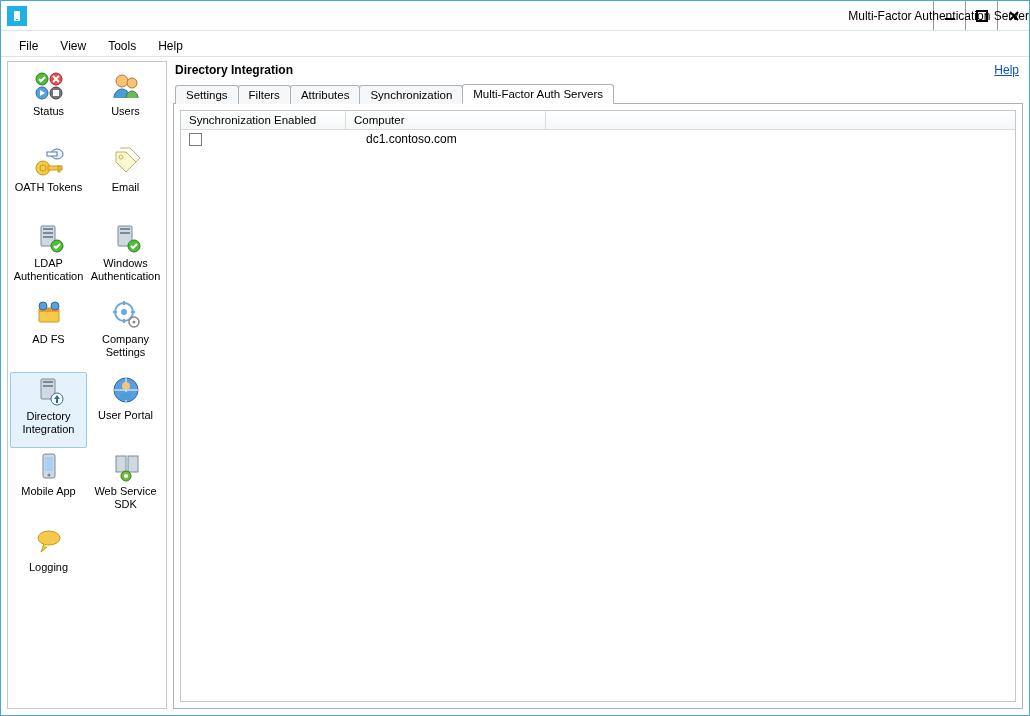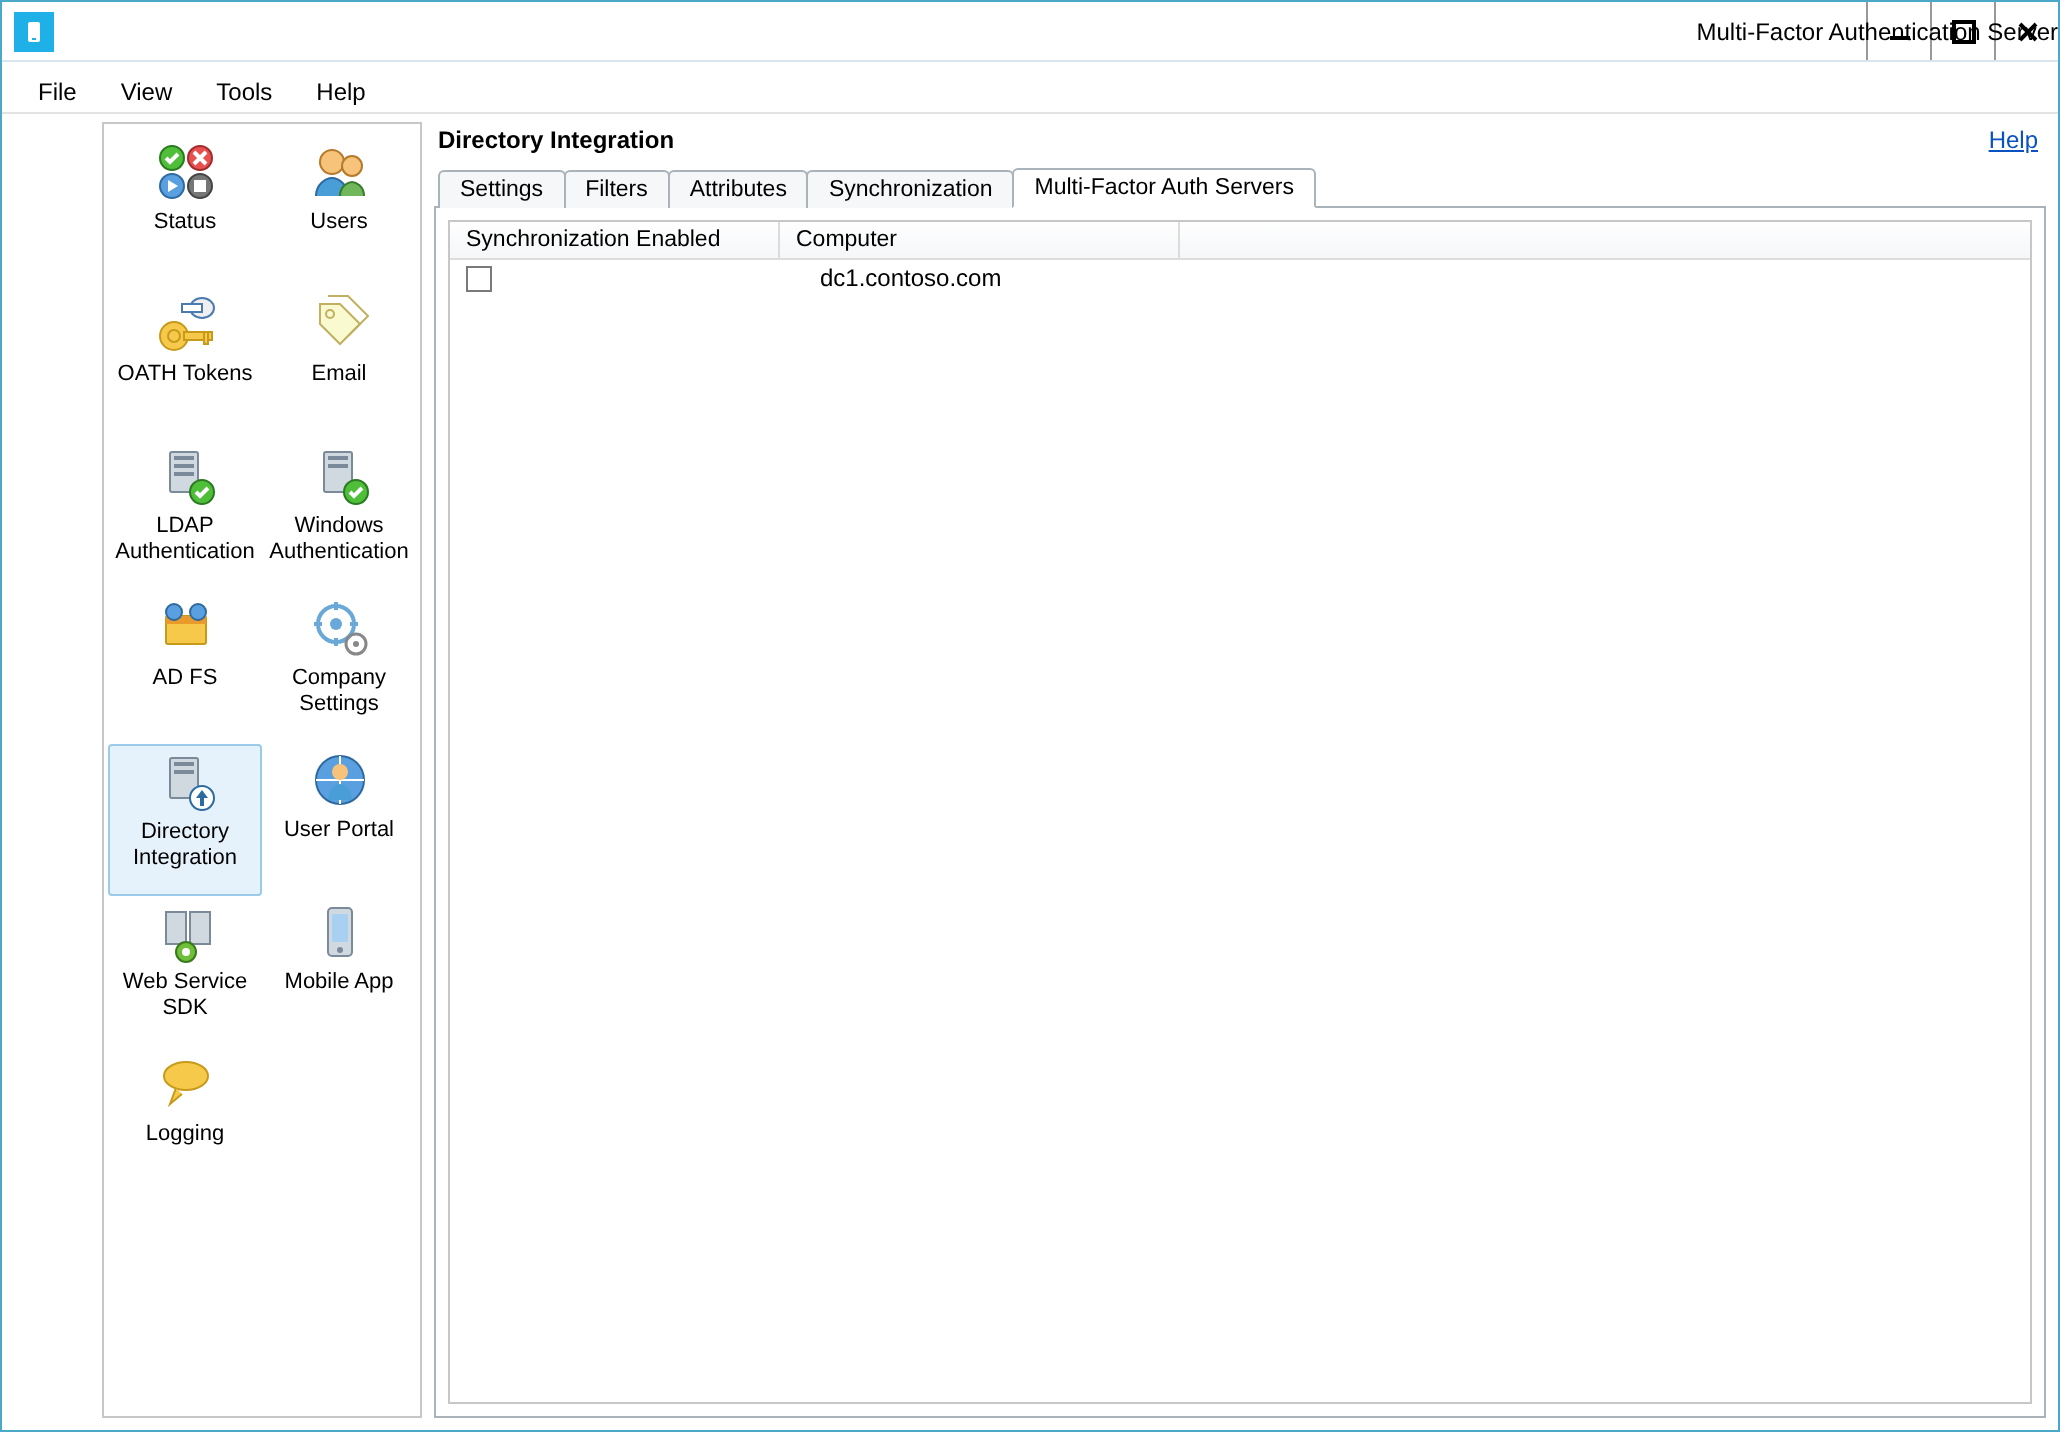--- a/index.html
+++ b/index.html
@@ -77,21 +77,20 @@
   }
   .sidebar {
     width:160px;
     border:1px solid #c7c7c7;
     padding:6px 2px;
     display:grid;
     grid-template-columns: 1fr 1fr;
     grid-auto-rows: 76px;
     align-content:start;
     background:#fff;
-    margin-left:44px;
   }
   .sb-item {
     display:flex;
     flex-direction:column;
     align-items:center;
     justify-content:flex-start;
     text-align:center;
     font-size:11px;
     line-height:1.15;
     padding:2px 1px;
@@ -370,38 +369,38 @@
               <circle cx="16" cy="12" r="4" fill="#f7c37a"></circle>
               <path d="M10 26c0-5 3-8 6-8s6 3 6 8" fill="#4a9ed8"></path>
             </svg>
         </div>
         <span>User Portal</span>
       </div>
 
       <div class="sb-item">
         <div class="sb-icon">
           <svg width="32" height="32" viewBox="0 0 32 32">
+              <rect x="10" y="4" width="12" height="24" rx="2" fill="#d0d8e0" stroke="#7a8a9a"></rect>
+              <rect x="12" y="7" width="8" height="14" fill="#a8d0f0"></rect>
+              <circle cx="16" cy="25" r="1.5" fill="#7a8a9a"></circle>
+            </svg>
+        </div>
+        <span>Mobile App</span>
+      </div>
+
+      <div class="sb-item">
+        <div class="sb-icon">
+          <svg width="32" height="32" viewBox="0 0 32 32">
               <rect x="6" y="6" width="10" height="16" fill="#d0d8e0" stroke="#7a8a9a"></rect>
               <rect x="18" y="6" width="10" height="16" fill="#d0d8e0" stroke="#7a8a9a"></rect>
               <circle cx="16" cy="26" r="5" fill="#6fbf3a" stroke="#3a7a1c"></circle>
               <circle cx="16" cy="26" r="2" fill="#fff"></circle>
             </svg>
         </div>
         <span>Web Service SDK</span>
-      </div>
-
-      <div class="sb-item">
-        <div class="sb-icon">
-          <svg width="32" height="32" viewBox="0 0 32 32">
-              <rect x="10" y="4" width="12" height="24" rx="2" fill="#d0d8e0" stroke="#7a8a9a"></rect>
-              <rect x="12" y="7" width="8" height="14" fill="#a8d0f0"></rect>
-              <circle cx="16" cy="25" r="1.5" fill="#7a8a9a"></circle>
-            </svg>
-        </div>
-        <span>Mobile App</span>
       </div>
 
       <div class="sb-item">
         <div class="sb-icon">
           <svg width="32" height="32" viewBox="0 0 32 32">
               <ellipse cx="16" cy="12" rx="11" ry="7" fill="#f7c94a" stroke="#c79a1a"></ellipse>
               <path d="M11 18l-3 8 6-5" fill="#f7c94a" stroke="#c79a1a"></path>
             </svg>
         </div>
         <span>Logging</span>

